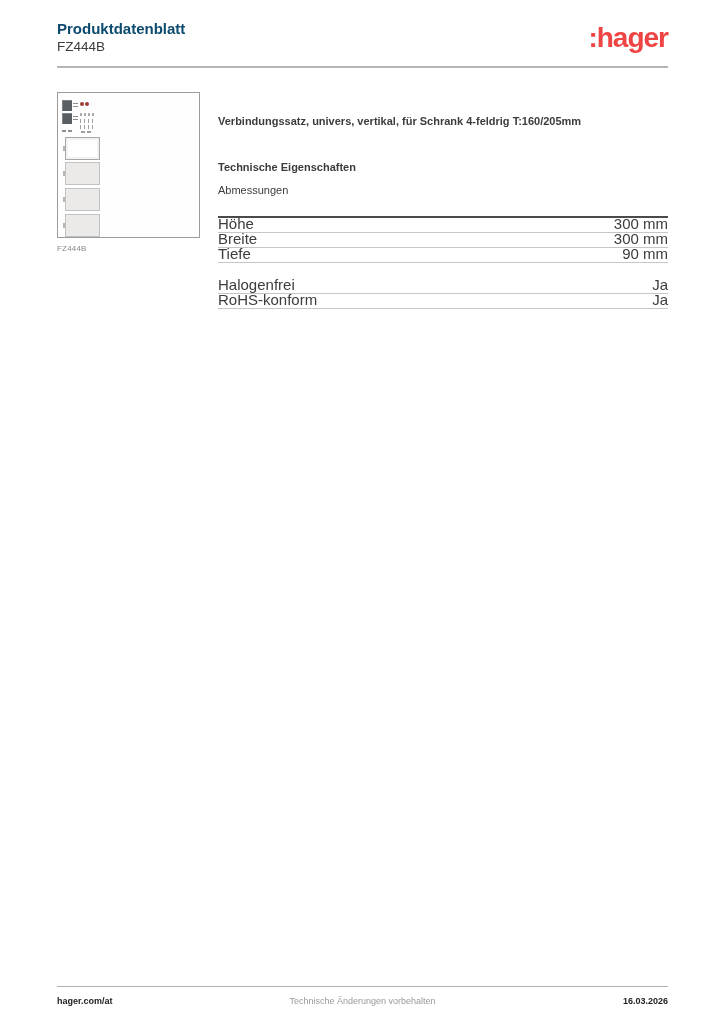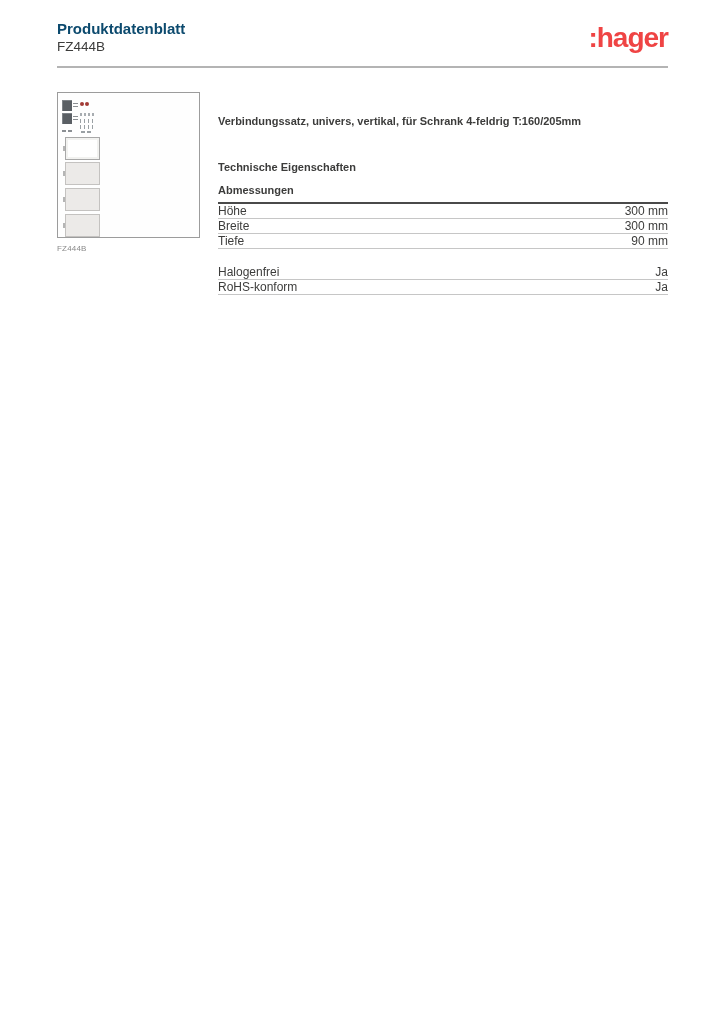--- a/index.html
+++ b/index.html
@@ -80,33 +80,33 @@
   .thumb-caption { margin-top: 6px; font-size: 8px; color: #8a8a8a; letter-spacing: 0.2px; }
 
   
   .spec-col { position: absolute; left: 218px; top: 94px; width: 450px; }
   .product-desc { font-size: 11px; font-weight: bold; color: #3c3c3b; line-height: 13px; margin-top: 21px; }
   .tech-title { margin-top: 33px; font-size: 11px; font-weight: bold; color: #3c3c3b; line-height: 13px; }
   .sections { margin-top: 10px; }
   .spec-section { margin-bottom: 16px; }
   .section-title {
     font-size: 11px;
-    font-weight: bold;
+    font-weight: normal;
     color: #3c3c3b;
-    padding-bottom: 6px;
+    padding-bottom: 20px;
     border-bottom: 2px solid #4a4a4a;
     line-height: 12px;
   }
   .spec-row {
     display: flex;
     justify-content: space-between;
     align-items: flex-end;
     height: 14px;
     border-bottom: 1px solid #c6c6c6;
-    font-size: 12px;
+    font-size: 15px;
     color: #3c3c3b;
   }
   .spec-label { white-space: nowrap; }
   .spec-value { white-space: nowrap; text-align: right; margin-left: 34px; }
 
   
   .footer {
     position: absolute;
     left: 57px;
     right: 56px;
@@ -183,14 +183,19 @@
             <span class="spec-value">Ja</span>
           </div>
           <div class="spec-row">
             <span class="spec-label">RoHS-konform</span>
             <span class="spec-value">Ja</span>
           </div>
         </section>
       </div>
   </div>
 
+  <div class="footer">
+    <span class="f-left">hager.com/at</span>
+    <span class="f-center">Technische Änderungen vorbehalten</span>
+    <span class="f-right">16.03.2026</span>
+  </div>
 
 </div>
 
 </body></html>

